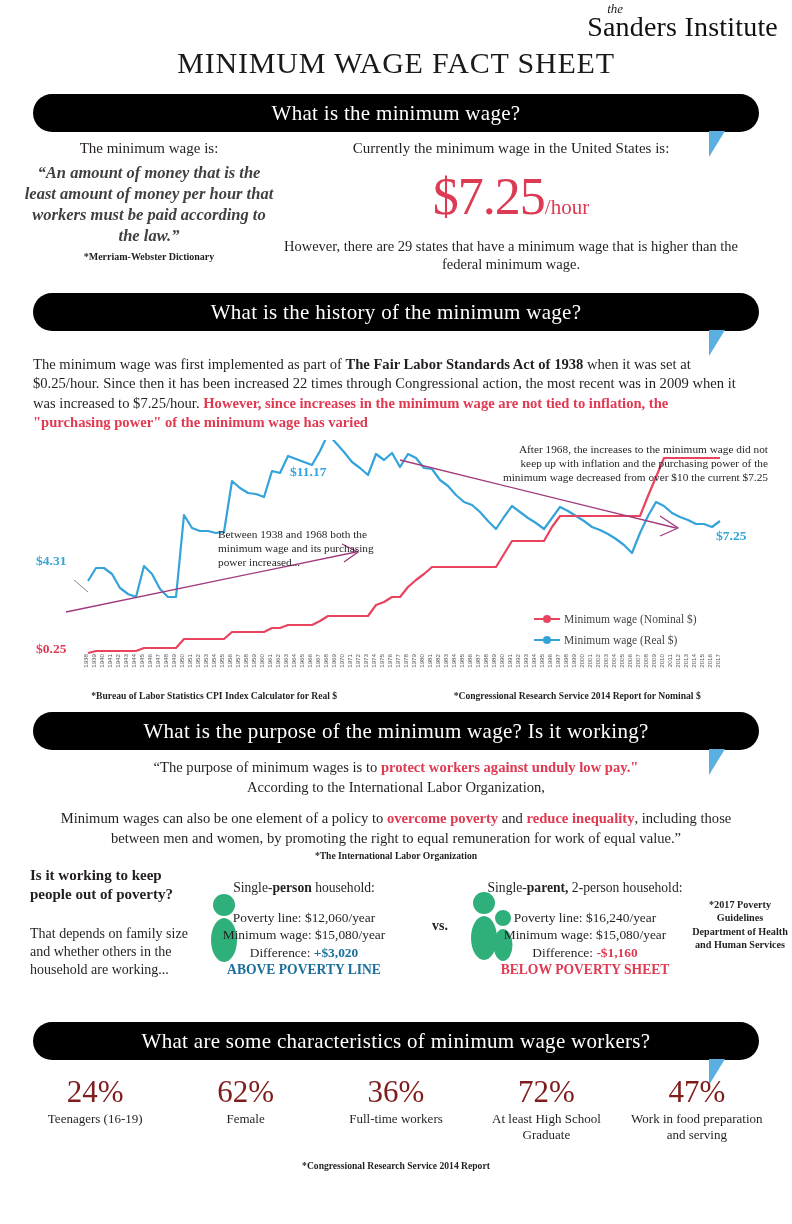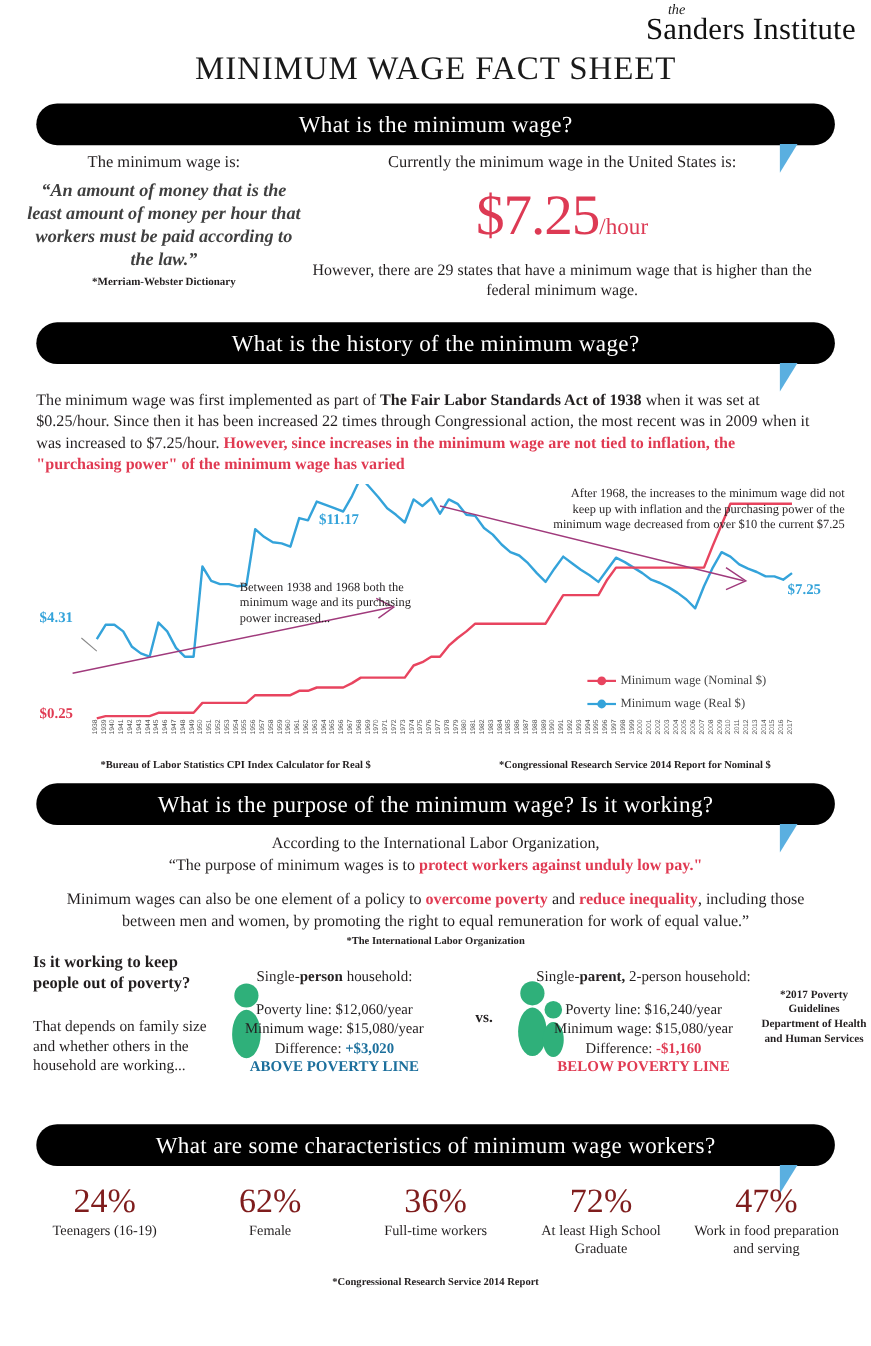--- a/index.html
+++ b/index.html
@@ -287,22 +287,22 @@
     <span>*Bureau of Labor Statistics CPI Index Calculator for Real $</span>
     <span>*Congressional Research Service 2014 Report for Nominal $</span>
   </div>
 
   <div class="banner" style="top:712px;">
     <span>What is the purpose of the minimum wage? Is it working?</span>
     <i class="tail"></i>
   </div>
 
   <div class="s3-t1">
+    <div><span>“The purpose of minimum wages is to </span><span class="red">protect workers against unduly low pay."</span></div>
     <div>According to the International Labor Organization,</div>
-    <div><span>“The purpose of minimum wages is to </span><span class="red">protect workers against unduly low pay."</span></div>
   </div>
 
   <div class="s3-t2"><span>Minimum wages can also be one element of a policy to </span><span class="red">overcome poverty</span><span> and </span><span class="red">reduce inequality</span><span>, including those between men and women, by promoting the right to equal remuneration for work of equal value.”</span></div>
 
   <div class="s3-cite">*The International Labor Organization</div>
 
   <div class="pov-head">Is it working to keep people out of poverty?</div>
   <div class="pov-sub"> That depends on family size and whether others in the   household are working...</div>
 
   <svg class="person-ico" style="left:204px;top:892px;" width="40" height="72" viewBox="0 0 40 72">
@@ -328,21 +328,21 @@
     <circle cx="38" cy="28" r="8" fill="#2fb07a"></circle>
     <ellipse cx="38" cy="55" rx="9.5" ry="16" fill="#2fb07a"></ellipse>
   </svg>
 
   <div class="hh hh-2">
     <div class="hh-title"><span>Single-</span><b>parent,</b><span> 2-person household:</span></div>
     <div class="hh-lines">
       <div>Poverty line: $16,240/year</div>
       <div>Minimum wage: $15,080/year</div>
       <div><span>Difference: </span><span class="hh-diff-neg">-$1,160</span></div>
-      <div class="hh-status-neg">BELOW POVERTY LINE</div>
+      <div class="hh-status-neg">BELOW POVERTY SHEET</div>
     </div>
   </div>
 
   <div class="hhs-cite">*2017 Poverty Guidelines Department of Health and Human Services</div>
 
   <div class="banner" style="top:1022px;">
     <span>What are some characteristics of minimum wage workers?</span>
     <i class="tail"></i>
   </div>
 

